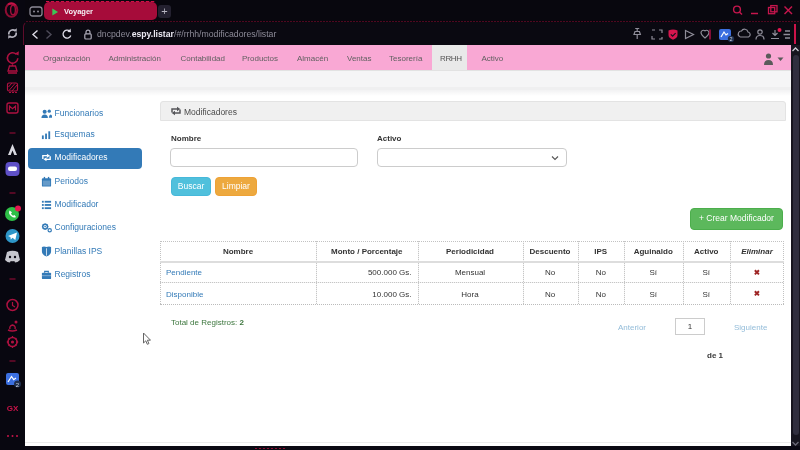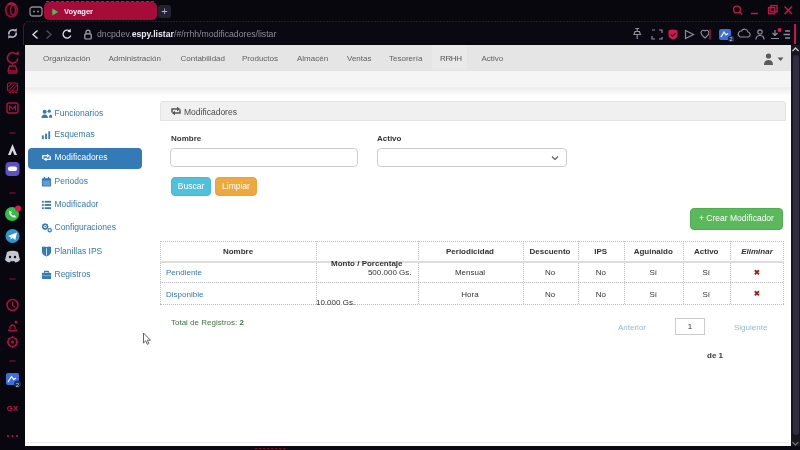--- a/index.html
+++ b/index.html
@@ -148,21 +148,21 @@
 
   <text x="12.5" y="411" font-size="8" font-weight="bold" fill="#c61449" text-anchor="middle" font-family="Liberation Sans">GX</text>
 
   <circle cx="8" cy="436" r="1" fill="#c61449"></circle>
     <circle cx="12.5" cy="436" r="1" fill="#c61449"></circle>
     <circle cx="17" cy="436" r="1" fill="#c61449"></circle>
 </svg>
 
 <div class="abs" style="left:25px;top:45px;width:766px;height:401px;background:#ffffff;"></div>
 
-<div class="abs" style="left:25px;top:45px;width:766px;height:26px;background:#e5e5e5;border-bottom:1px solid #e2e2e2;font-size:8px;color:#606060;">
+<div class="abs" style="left:25px;top:45px;width:766px;height:26px;background:#f9a8d4;border-bottom:1px solid #e2e2e2;font-size:8px;color:#606060;">
   <div class="abs" style="left:406.5px;top:0;width:35px;height:25px;background:#e9e9e9;"></div>
   <div class="abs" style="left:18px;top:9px;">Organización</div>
   <div class="abs" style="left:83.5px;top:9px;">Administración</div>
   <div class="abs" style="left:155.5px;top:9px;">Contabilidad</div>
   <div class="abs" style="left:217px;top:9px;">Productos</div>
   <div class="abs" style="left:272px;top:9px;">Almacén</div>
   <div class="abs" style="left:322px;top:9px;">Ventas</div>
   <div class="abs" style="left:364px;top:9px;">Tesorería</div>
   <div class="abs" style="left:415px;top:9px;color:#555;letter-spacing:-0.4px;">RRHH</div>
   <div class="abs" style="left:456.5px;top:9px;">Activo</div>
@@ -261,37 +261,37 @@
 <div class="abs" style="left:417.5px;top:241px;width:1px;height:63px;background:repeating-linear-gradient(180deg,#c6c6c6 0 1px,#f2f2f2 1px 2px);"></div>
 <div class="abs" style="left:522.5px;top:241px;width:1px;height:63px;background:repeating-linear-gradient(180deg,#c6c6c6 0 1px,#f2f2f2 1px 2px);"></div>
 <div class="abs" style="left:577.5px;top:241px;width:1px;height:63px;background:repeating-linear-gradient(180deg,#c6c6c6 0 1px,#f2f2f2 1px 2px);"></div>
 <div class="abs" style="left:624px;top:241px;width:1px;height:63px;background:repeating-linear-gradient(180deg,#c6c6c6 0 1px,#f2f2f2 1px 2px);"></div>
 <div class="abs" style="left:682.5px;top:241px;width:1px;height:63px;background:repeating-linear-gradient(180deg,#c6c6c6 0 1px,#f2f2f2 1px 2px);"></div>
 <div class="abs" style="left:730px;top:241px;width:1px;height:63px;background:repeating-linear-gradient(180deg,#c6c6c6 0 1px,#f2f2f2 1px 2px);"></div>
 <div class="abs" style="left:160px;top:260.5px;width:624px;height:2px;background:#ddd;"></div>
 <div class="abs" style="left:160px;top:282px;width:624px;height:1px;background:repeating-linear-gradient(90deg,#c6c6c6 0 1px,#f2f2f2 1px 2px);"></div>
 <div class="abs" style="left:160px;top:303.5px;width:624px;height:0;border-top:1px dotted #bbb;"></div>
 <div class="abs" style="left:160px;top:247px;width:156px;text-align:center;font-size:8px;font-weight:bold;color:#333;">Nombre</div>
-<div class="abs" style="left:316px;top:247px;width:101.5px;text-align:center;font-size:8px;font-weight:bold;color:#333;margin-top:12px;">Monto / Porcentaje</div>
+<div class="abs" style="left:316px;top:247px;width:101.5px;text-align:center;font-size:8px;font-weight:bold;color:#333;">Monto / Porcentaje</div>
 <div class="abs" style="left:417.5px;top:247px;width:105px;text-align:center;font-size:8px;font-weight:bold;color:#333;">Periodicidad</div>
 <div class="abs" style="left:522.5px;top:247px;width:55px;text-align:center;font-size:8px;font-weight:bold;color:#333;">Descuento</div>
 <div class="abs" style="left:577.5px;top:247px;width:46.5px;text-align:center;font-size:8px;font-weight:bold;color:#333;">IPS</div>
 <div class="abs" style="left:624px;top:247px;width:58.5px;text-align:center;font-size:8px;font-weight:bold;color:#333;">Aguinaldo</div>
 <div class="abs" style="left:682.5px;top:247px;width:47.5px;text-align:center;font-size:8px;font-weight:bold;color:#333;">Activo</div>
 <div class="abs" style="left:730px;top:247px;width:54px;text-align:center;font-size:8px;font-weight:bold;color:#333;font-style:italic;">Eliminar</div>
 <div class="abs" style="left:166px;top:268px;font-size:8px;color:#337ab7;">Pendiente</div>
 <div class="abs" style="left:316px;top:268px;width:95.5px;text-align:right;font-size:8px;color:#333;">500.000 Gs.</div>
 <div class="abs" style="left:417.5px;top:268px;width:105px;text-align:center;font-size:8px;color:#333;">Mensual</div>
 <div class="abs" style="left:522.5px;top:268px;width:55px;text-align:center;font-size:8px;color:#333;">No</div>
 <div class="abs" style="left:577.5px;top:268px;width:46.5px;text-align:center;font-size:8px;color:#333;">No</div>
 <div class="abs" style="left:624px;top:268px;width:58.5px;text-align:center;font-size:8px;color:#333;">Sí</div>
 <div class="abs" style="left:682.5px;top:268px;width:47.5px;text-align:center;font-size:8px;color:#333;">Sí</div>
 <div class="abs" style="left:730px;top:267.5px;width:54px;text-align:center;font-size:7.5px;font-weight:bold;color:#9e2424;">✖</div>
 <div class="abs" style="left:166px;top:289.5px;font-size:8px;color:#337ab7;">Disponible</div>
-<div class="abs" style="left:316px;top:289.5px;width:95.5px;text-align:left;font-size:8px;color:#333;margin-top:8px;">10.000 Gs.</div>
+<div class="abs" style="left:316px;top:289.5px;width:95.5px;text-align:right;font-size:8px;color:#333;">10.000 Gs.</div>
 <div class="abs" style="left:417.5px;top:289.5px;width:105px;text-align:center;font-size:8px;color:#333;">Hora</div>
 <div class="abs" style="left:522.5px;top:289.5px;width:55px;text-align:center;font-size:8px;color:#333;">No</div>
 <div class="abs" style="left:577.5px;top:289.5px;width:46.5px;text-align:center;font-size:8px;color:#333;">No</div>
 <div class="abs" style="left:624px;top:289.5px;width:58.5px;text-align:center;font-size:8px;color:#333;">Sí</div>
 <div class="abs" style="left:682.5px;top:289.5px;width:47.5px;text-align:center;font-size:8px;color:#333;">Sí</div>
 <div class="abs" style="left:730px;top:289px;width:54px;text-align:center;font-size:7.5px;font-weight:bold;color:#9e2424;">✖</div>
 
 <div class="abs" style="left:171px;top:318px;font-size:8px;color:#3c763d;">Total de Registros: <b>2</b></div>
 
 <div class="abs" style="left:618px;top:323px;font-size:8px;color:#93bcd9;">Anterior</div>

